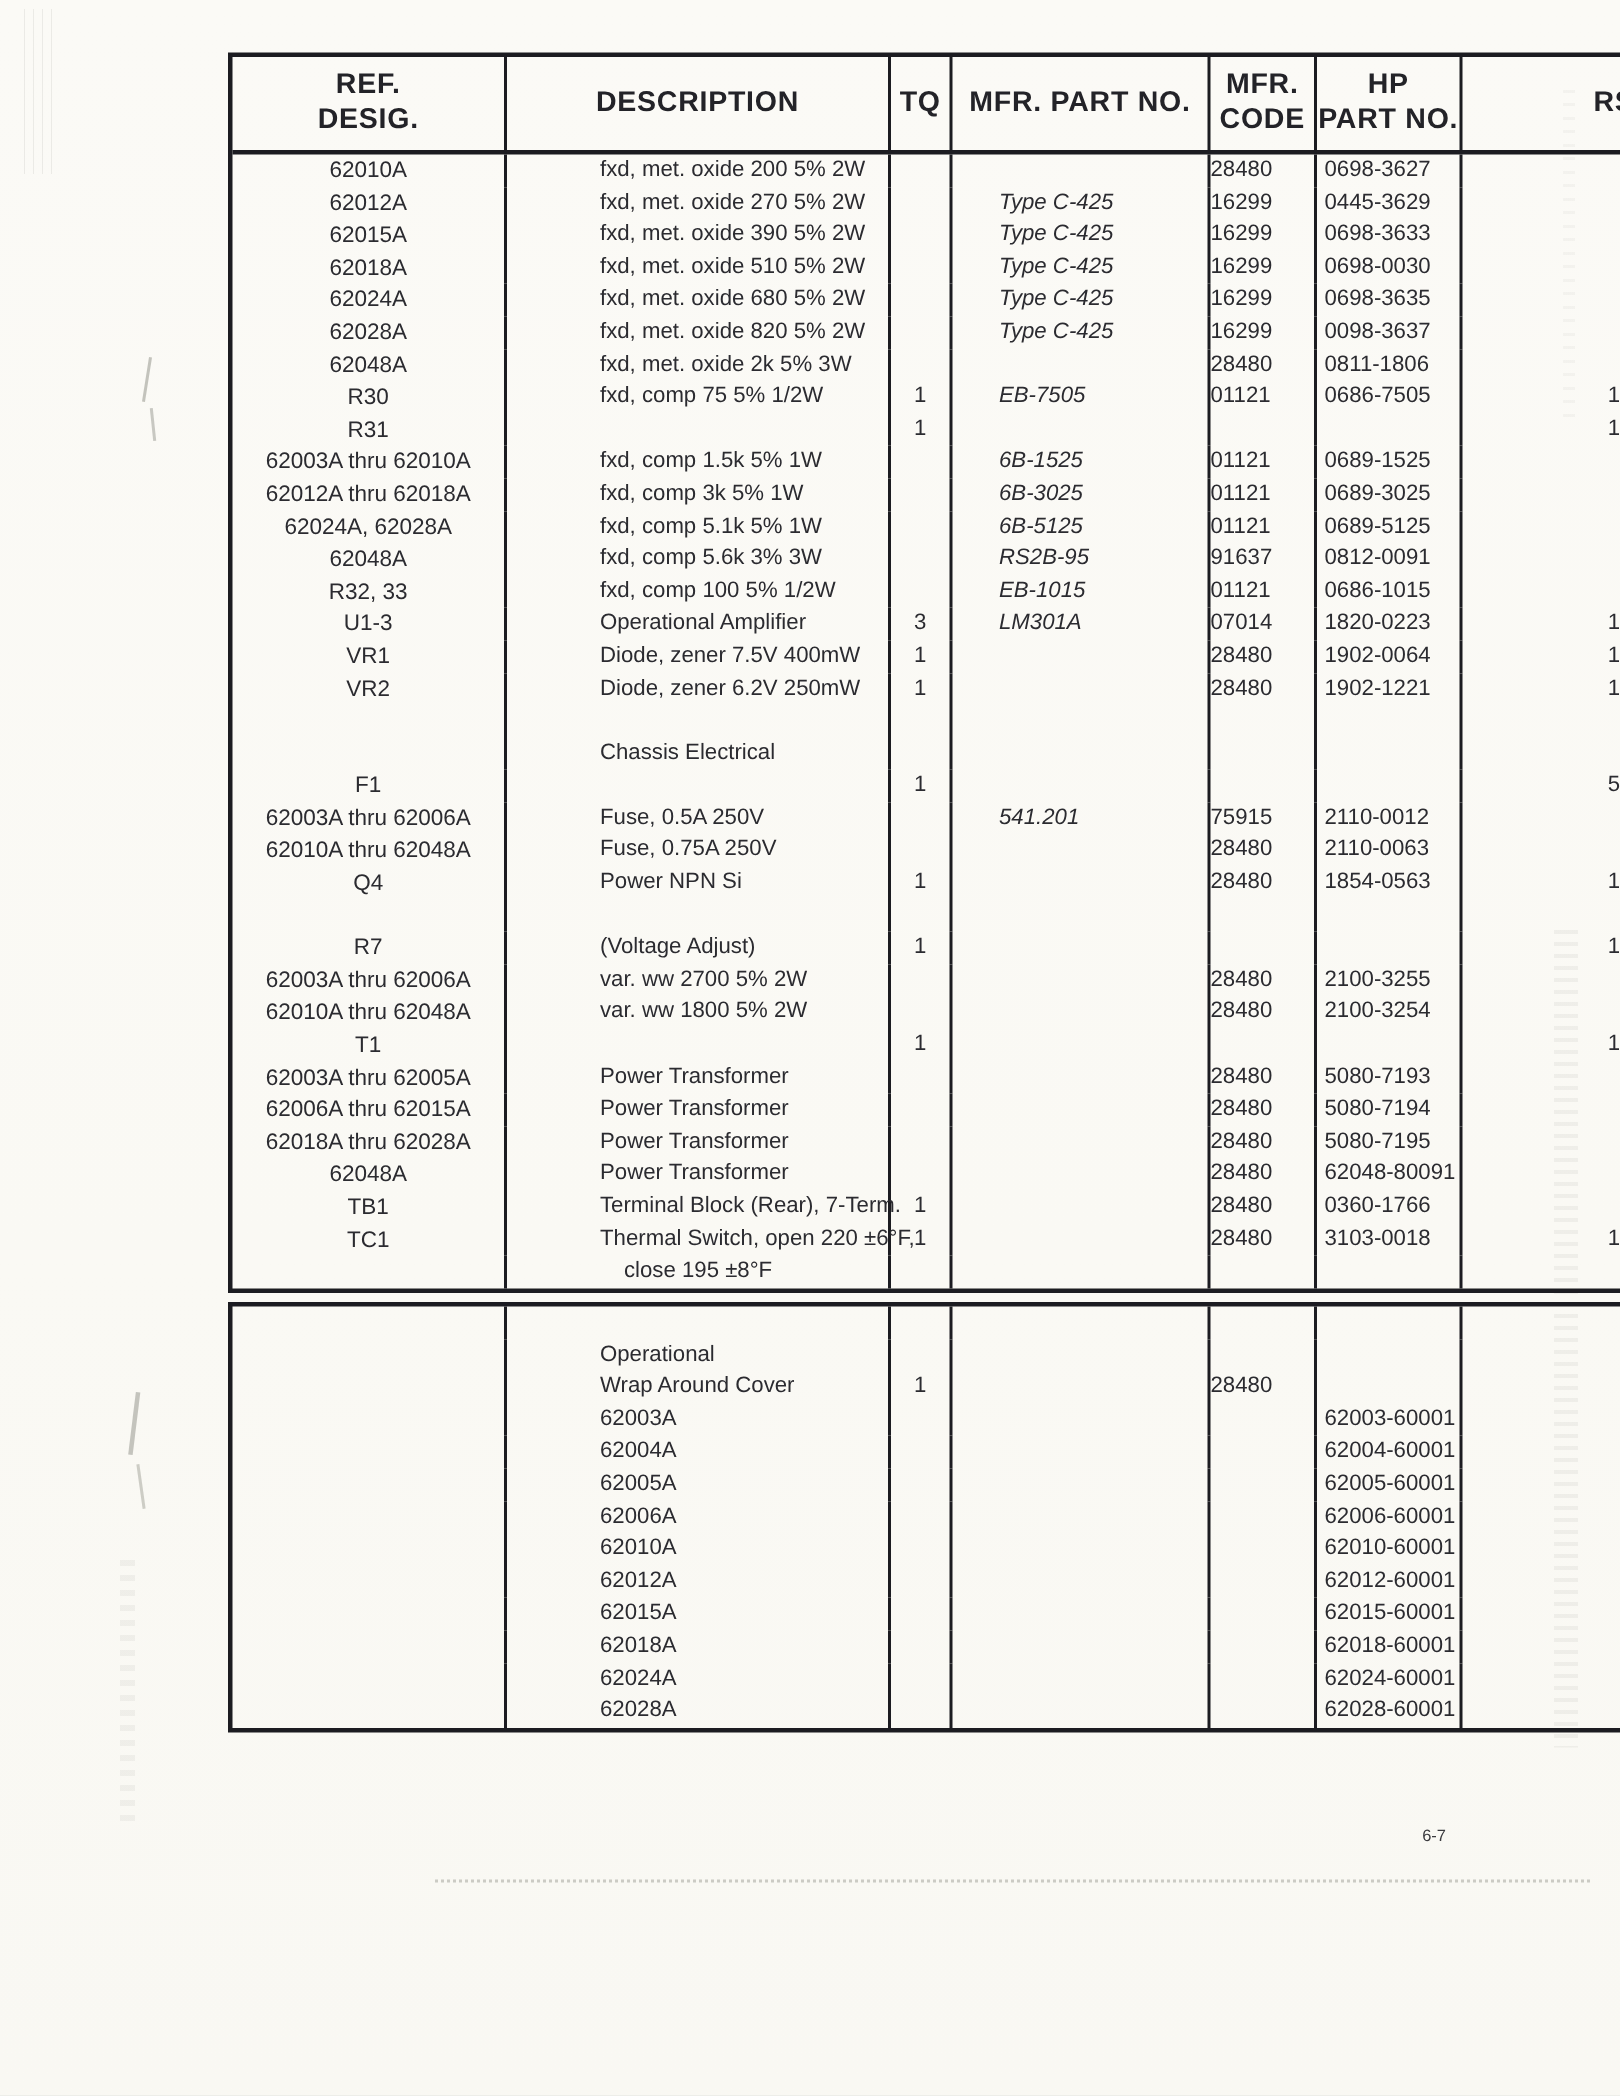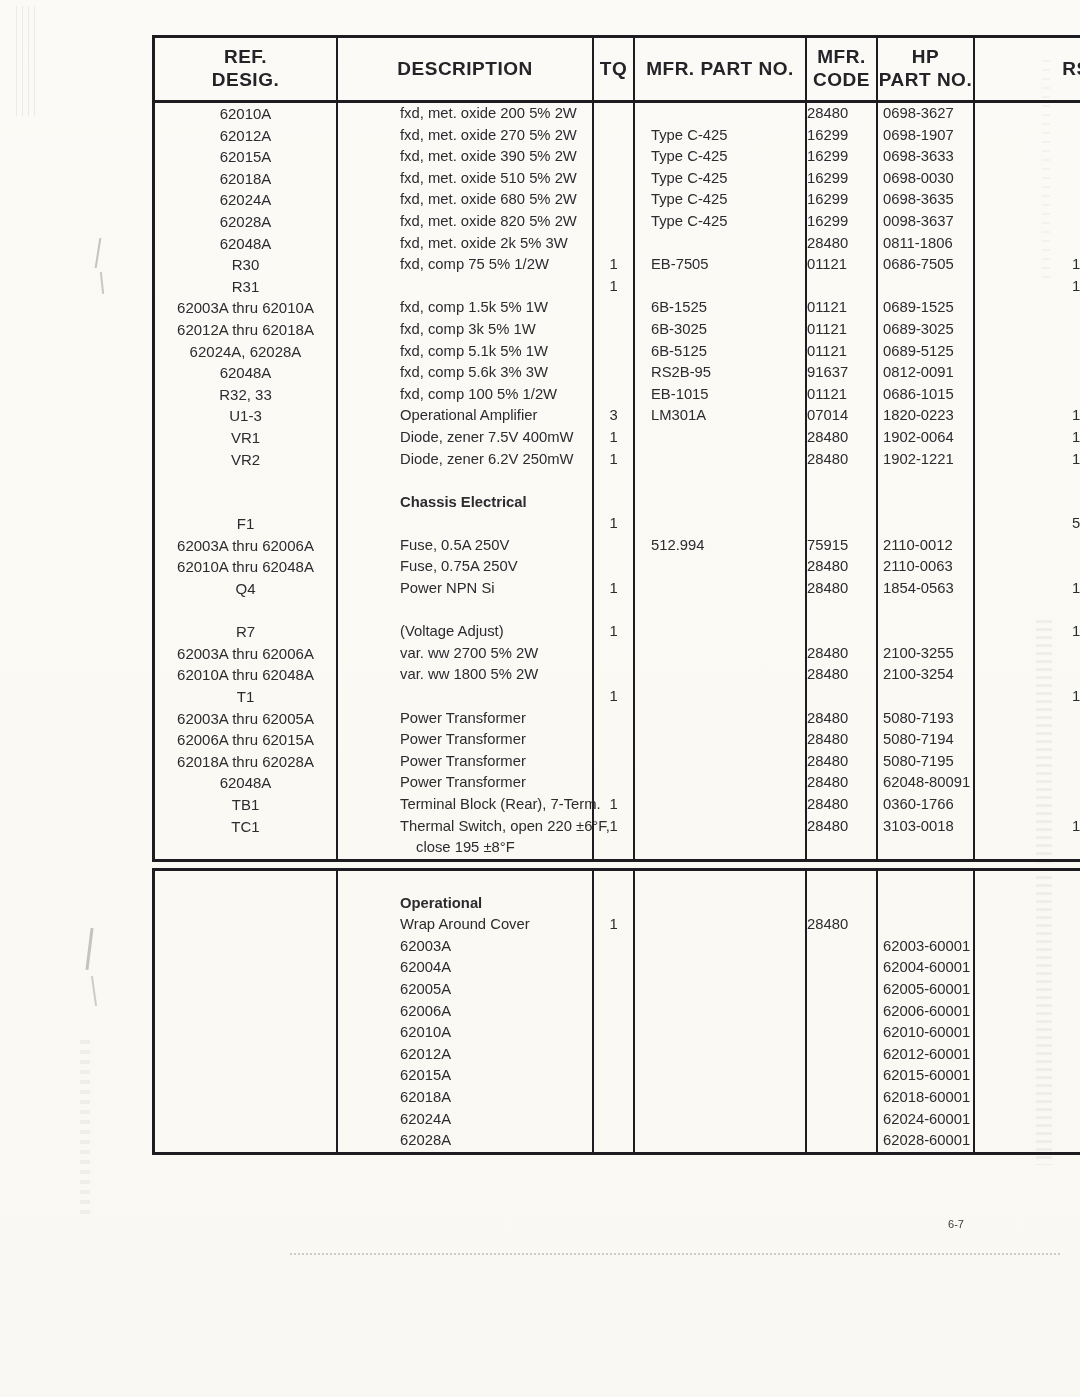--- a/index.html
+++ b/index.html
@@ -35,25 +35,25 @@
     height:21.6px;
   }
   .cell {
     font-size:14.8px; line-height:21.6px; border-right:2px solid #1c1c21;
     white-space:nowrap; overflow:visible; color:#2b2b30;
   }
   .cell:last-child { border-right:none; }
   .c-ref  { text-align:center; font-size:15px; }
   .c-desc { padding-left:17px;margin-left:45px; }
   .c-tq   { text-align:center; }
-  .c-mfr  { padding-left:16px; }
+  .c-mfr  { padding-left:31px;font-style:italic; }
   .c-code { }
   .c-hp   { padding-left:5px; }
   .c-rs   { text-align:center; }
-  .trow.bold .c-desc { font-weight:bold; }
+  .trow.bold .c-desc { font-weight:normal; }
   .trow.indent .c-desc { padding-left:33px; }
 
   
   .page-number {
     position:absolute; top:1218px; left:152px; width:812px;
     text-align:right; font-size:11px; color:#3a3a3e;
   }
 
   
   .artifact { position:absolute; pointer-events:none; }
@@ -119,21 +119,21 @@
           <div class="cell c-code">28480</div>
           <div class="cell c-hp">0698-3627</div>
           <div class="cell c-rs"></div>
         </div>
         <div class="trow">
           <div class="cell c-ref">62012A</div>
           <div class="cell c-desc">fxd, met. oxide 270 5% 2W</div>
           <div class="cell c-tq"></div>
           <div class="cell c-mfr">Type C-425</div>
           <div class="cell c-code">16299</div>
-          <div class="cell c-hp">0698-1907</div>
+          <div class="cell c-hp">0445-3629</div>
           <div class="cell c-rs"></div>
         </div>
         <div class="trow">
           <div class="cell c-ref">62015A</div>
           <div class="cell c-desc">fxd, met. oxide 390 5% 2W</div>
           <div class="cell c-tq"></div>
           <div class="cell c-mfr">Type C-425</div>
           <div class="cell c-code">16299</div>
           <div class="cell c-hp">0698-3633</div>
           <div class="cell c-rs"></div>
@@ -288,21 +288,21 @@
           <div class="cell c-tq">1</div>
           <div class="cell c-mfr"></div>
           <div class="cell c-code"></div>
           <div class="cell c-hp"></div>
           <div class="cell c-rs">5</div>
         </div>
         <div class="trow">
           <div class="cell c-ref">62003A thru 62006A</div>
           <div class="cell c-desc">Fuse, 0.5A 250V</div>
           <div class="cell c-tq"></div>
-          <div class="cell c-mfr">512.994</div>
+          <div class="cell c-mfr">541.201</div>
           <div class="cell c-code">75915</div>
           <div class="cell c-hp">2110-0012</div>
           <div class="cell c-rs"></div>
         </div>
         <div class="trow">
           <div class="cell c-ref">62010A thru 62048A</div>
           <div class="cell c-desc">Fuse, 0.75A 250V</div>
           <div class="cell c-tq"></div>
           <div class="cell c-mfr"></div>
           <div class="cell c-code">28480</div>

